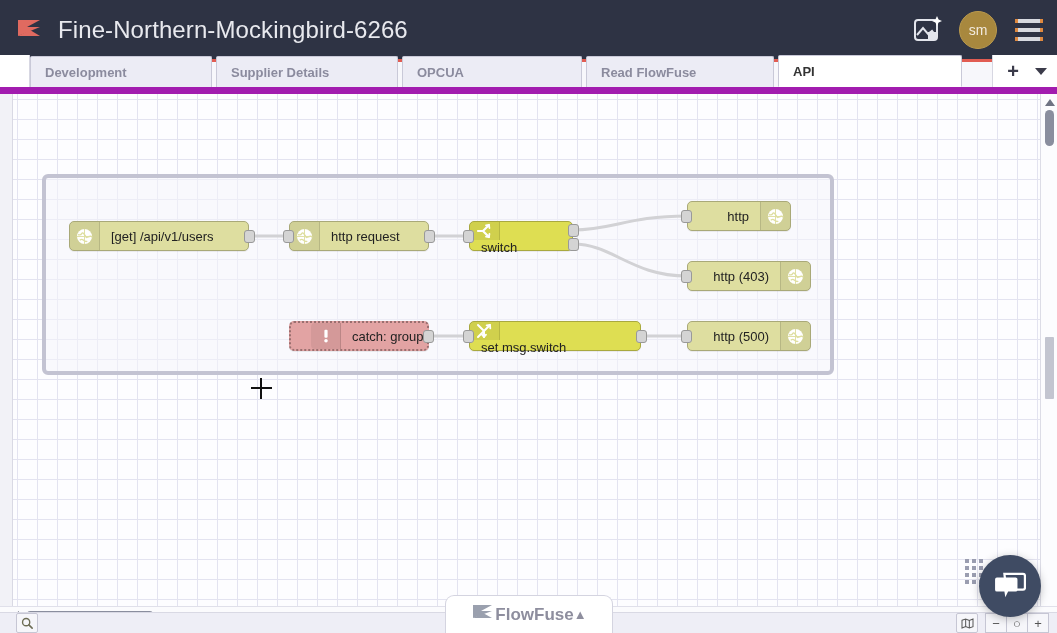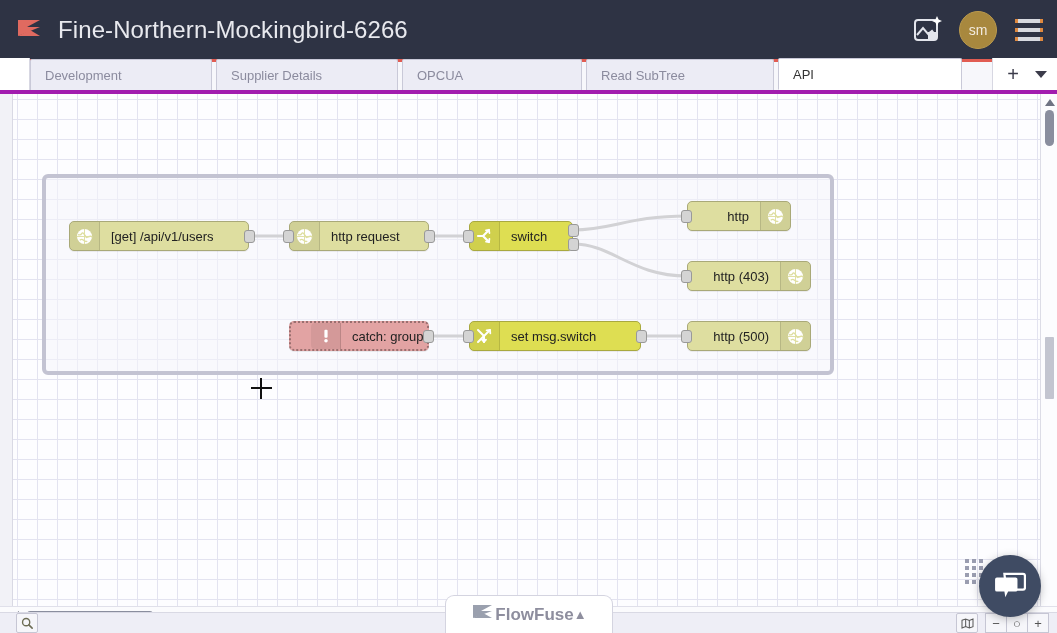--- a/index.html
+++ b/index.html
@@ -48,22 +48,22 @@
   .hamburger { width: 28px; cursor: pointer; }
   .hamburger .bar {
     height: 4px; background: #d7d9e0; margin-bottom: 5px;
     border-left: 3px solid #e08a40; border-right: 3px solid #e08a40;
   }
   .hamburger .bar:last-child { margin-bottom: 0; }
 
   
   .tabbar {
     position: absolute; left: 0; top: 62px; width: 1057px; height: 32px;
-    background: #f7f7fb; border-bottom: 4px solid #a21caf;
-    display: flex; align-items: flex-end;
+    background: #f7f7fb; border-bottom: 7px solid #a21caf;
+    display: flex; align-items: flex-end; font-weight: bold;
   }
   .tab-gutter { width: 30px; height: 32px; border-right: 1px solid #d7d7e2; background: #fff; }
   .tab {
     height: 31px; line-height: 31px;
     background: #ececf5; border: 1px solid #c9c9d8; border-bottom: none;
     color: #8b8b9e; font-size: 13px;
     padding: 0 0 0 14px; margin-right: 4px;
     border-radius: 2px 2px 0 0; cursor: pointer;
     white-space: nowrap; overflow: hidden;
   }
@@ -133,21 +133,21 @@
     border-right: none; border-left: 1px solid rgba(0,0,0,.12);
     border-radius: 0 4px 4px 0;
   }
   .node .label {
     display: flex; align-items: center; padding: 0 11px;
     white-space: nowrap; flex: 1;
   }
   .node .label.right-align { justify-content: flex-end; }
 
   .node.khaki { background: #dedea0; border-color: #a9a978; }
-  .node.yellow { background: #dede52; border-color: #a9a93f; }
+  .node.yellow { background: #dede52; border-color: #a9a93f; flex-direction: column; }
   .node.red    { background: #e2a3a3; border-color: #b37f7f; }
   .node.dashed { border-style: dotted; border-width: 2px; border-color: #9a6f6f; padding-left: 20px; }
 
   
   .port {
     position: absolute; width: 11px; height: 13px;
     background: #d4d4d4; border: 1px solid #999;
     border-radius: 3px;
   }
   .port.in  { left: -7px; }
@@ -273,21 +273,21 @@
         <div class="bar"></div>
       </div>
     </div>
   </div>
 
   <div class="tabbar">
     <div class="tab-gutter"></div>
     <div class="tab w-dev">Development</div>
     <div class="tab w-sup">Supplier Details</div>
     <div class="tab w-opc">OPCUA</div>
-    <div class="tab w-read">Read SubTree</div>
+    <div class="tab w-read">Read FlowFuse</div>
     <div class="tab active">API</div>
     <div class="tab-actions">
       <div class="tab-plus">+</div>
       <div class="tab-caret"></div>
     </div>
   </div>
 
   <div class="workspace">
     <div class="left-rail"></div>
 

